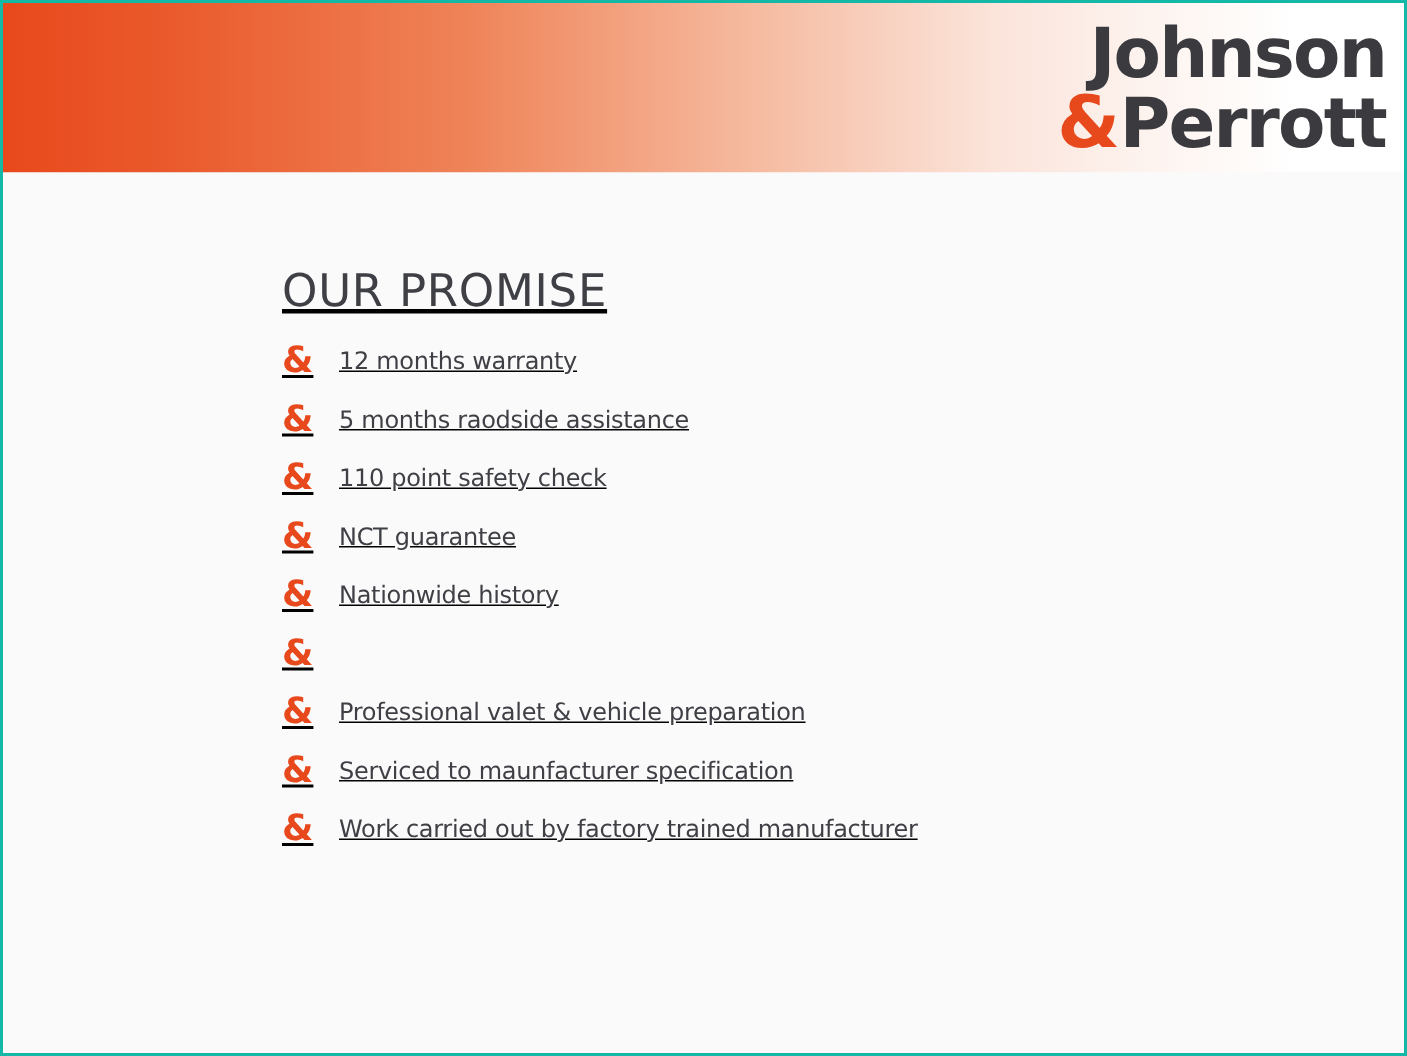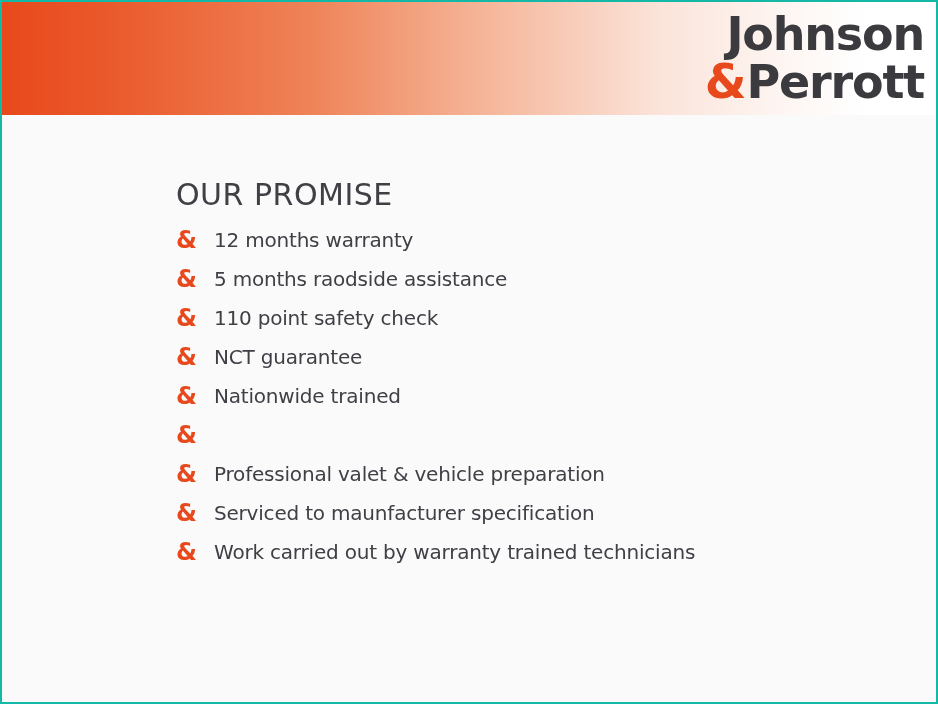--- a/index.html
+++ b/index.html
@@ -75,22 +75,23 @@
     position: absolute;
     top: 113px;
     left: 0;
     width: 938px;
     height: 588px;
     background: #fbfafb;
   }
   .content {
     position: absolute;
     top: 62px;
-    left: 174px;
+    left: 186px;
     width: 720px;
+    text-decoration: underline;
   }
   .title {
     font-family: "DejaVu Sans", sans-serif;
     font-size: 30px;
     font-weight: normal;
     color: #3f4045;
     letter-spacing: 0.5px;
     margin: 0 0 16px 0;
   }
   .subtitle {
@@ -116,21 +117,21 @@
     width: 38px;
     flex: 0 0 38px;
     font-family: "DejaVu Sans", sans-serif;
     font-weight: bold;
     font-size: 24px;
     color: #e8491c;
     line-height: 25px;
   }
   .item-text {
     font-family: "DejaVu Sans", sans-serif;
-    font-size: 20px;
+    font-size: 16px;
     color: #3f4045;
     line-height: 25px;
     letter-spacing: -0.2px;
     white-space: nowrap;
   }
 </style>
 </head>
 <body>
 
 <div class="page">
@@ -162,35 +163,35 @@
         <li>
           <span class="bullet-amp">&amp;</span>
           <span class="item-text">110 point safety check</span>
         </li>
         <li>
           <span class="bullet-amp">&amp;</span>
           <span class="item-text">NCT guarantee</span>
         </li>
         <li>
           <span class="bullet-amp">&amp;</span>
-          <span class="item-text">Nationwide trained</span>
+          <span class="item-text">Nationwide history</span>
         </li>
         <li>
           <span class="bullet-amp">&amp;</span>
         </li>
         <li>
           <span class="bullet-amp">&amp;</span>
           <span class="item-text">Professional valet &amp; vehicle preparation</span>
         </li>
         <li>
           <span class="bullet-amp">&amp;</span>
           <span class="item-text">Serviced to maunfacturer specification</span>
         </li>
         <li>
           <span class="bullet-amp">&amp;</span>
-          <span class="item-text">Work carried out by warranty trained technicians</span>
+          <span class="item-text">Work carried out by factory trained manufacturer</span>
         </li>
       </ul>
 
     </div>
   </div>
 
 </div>
 
 </body></html>

